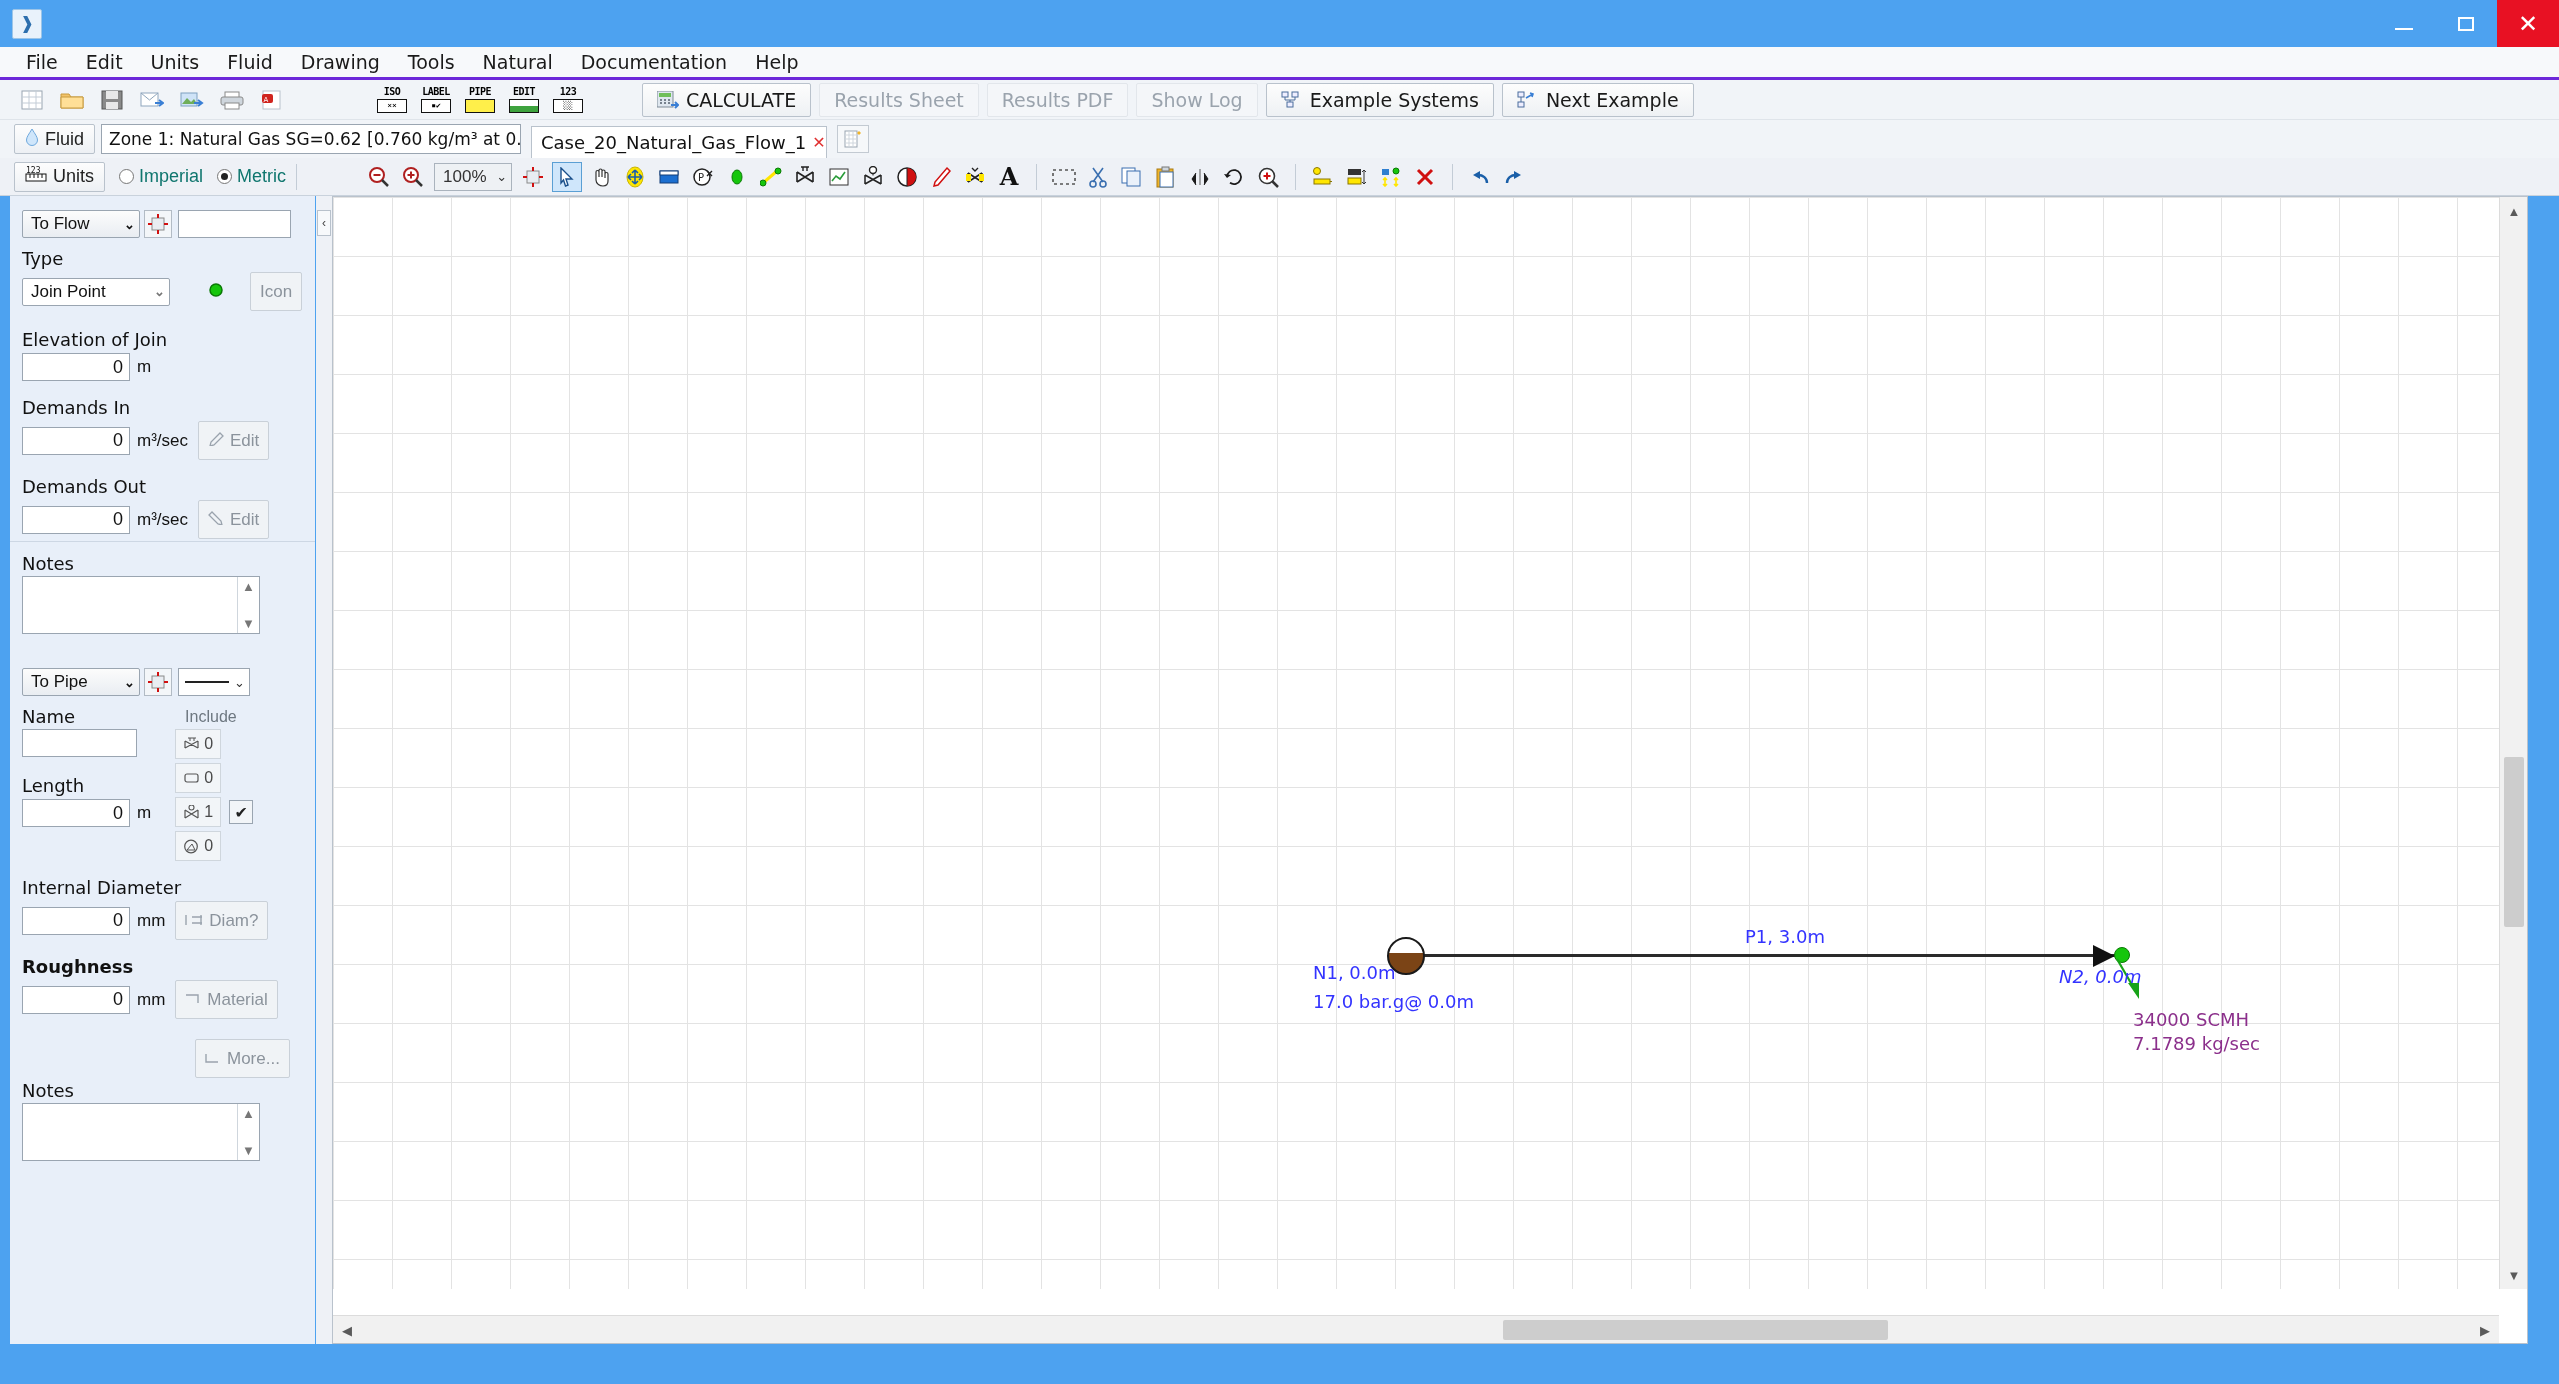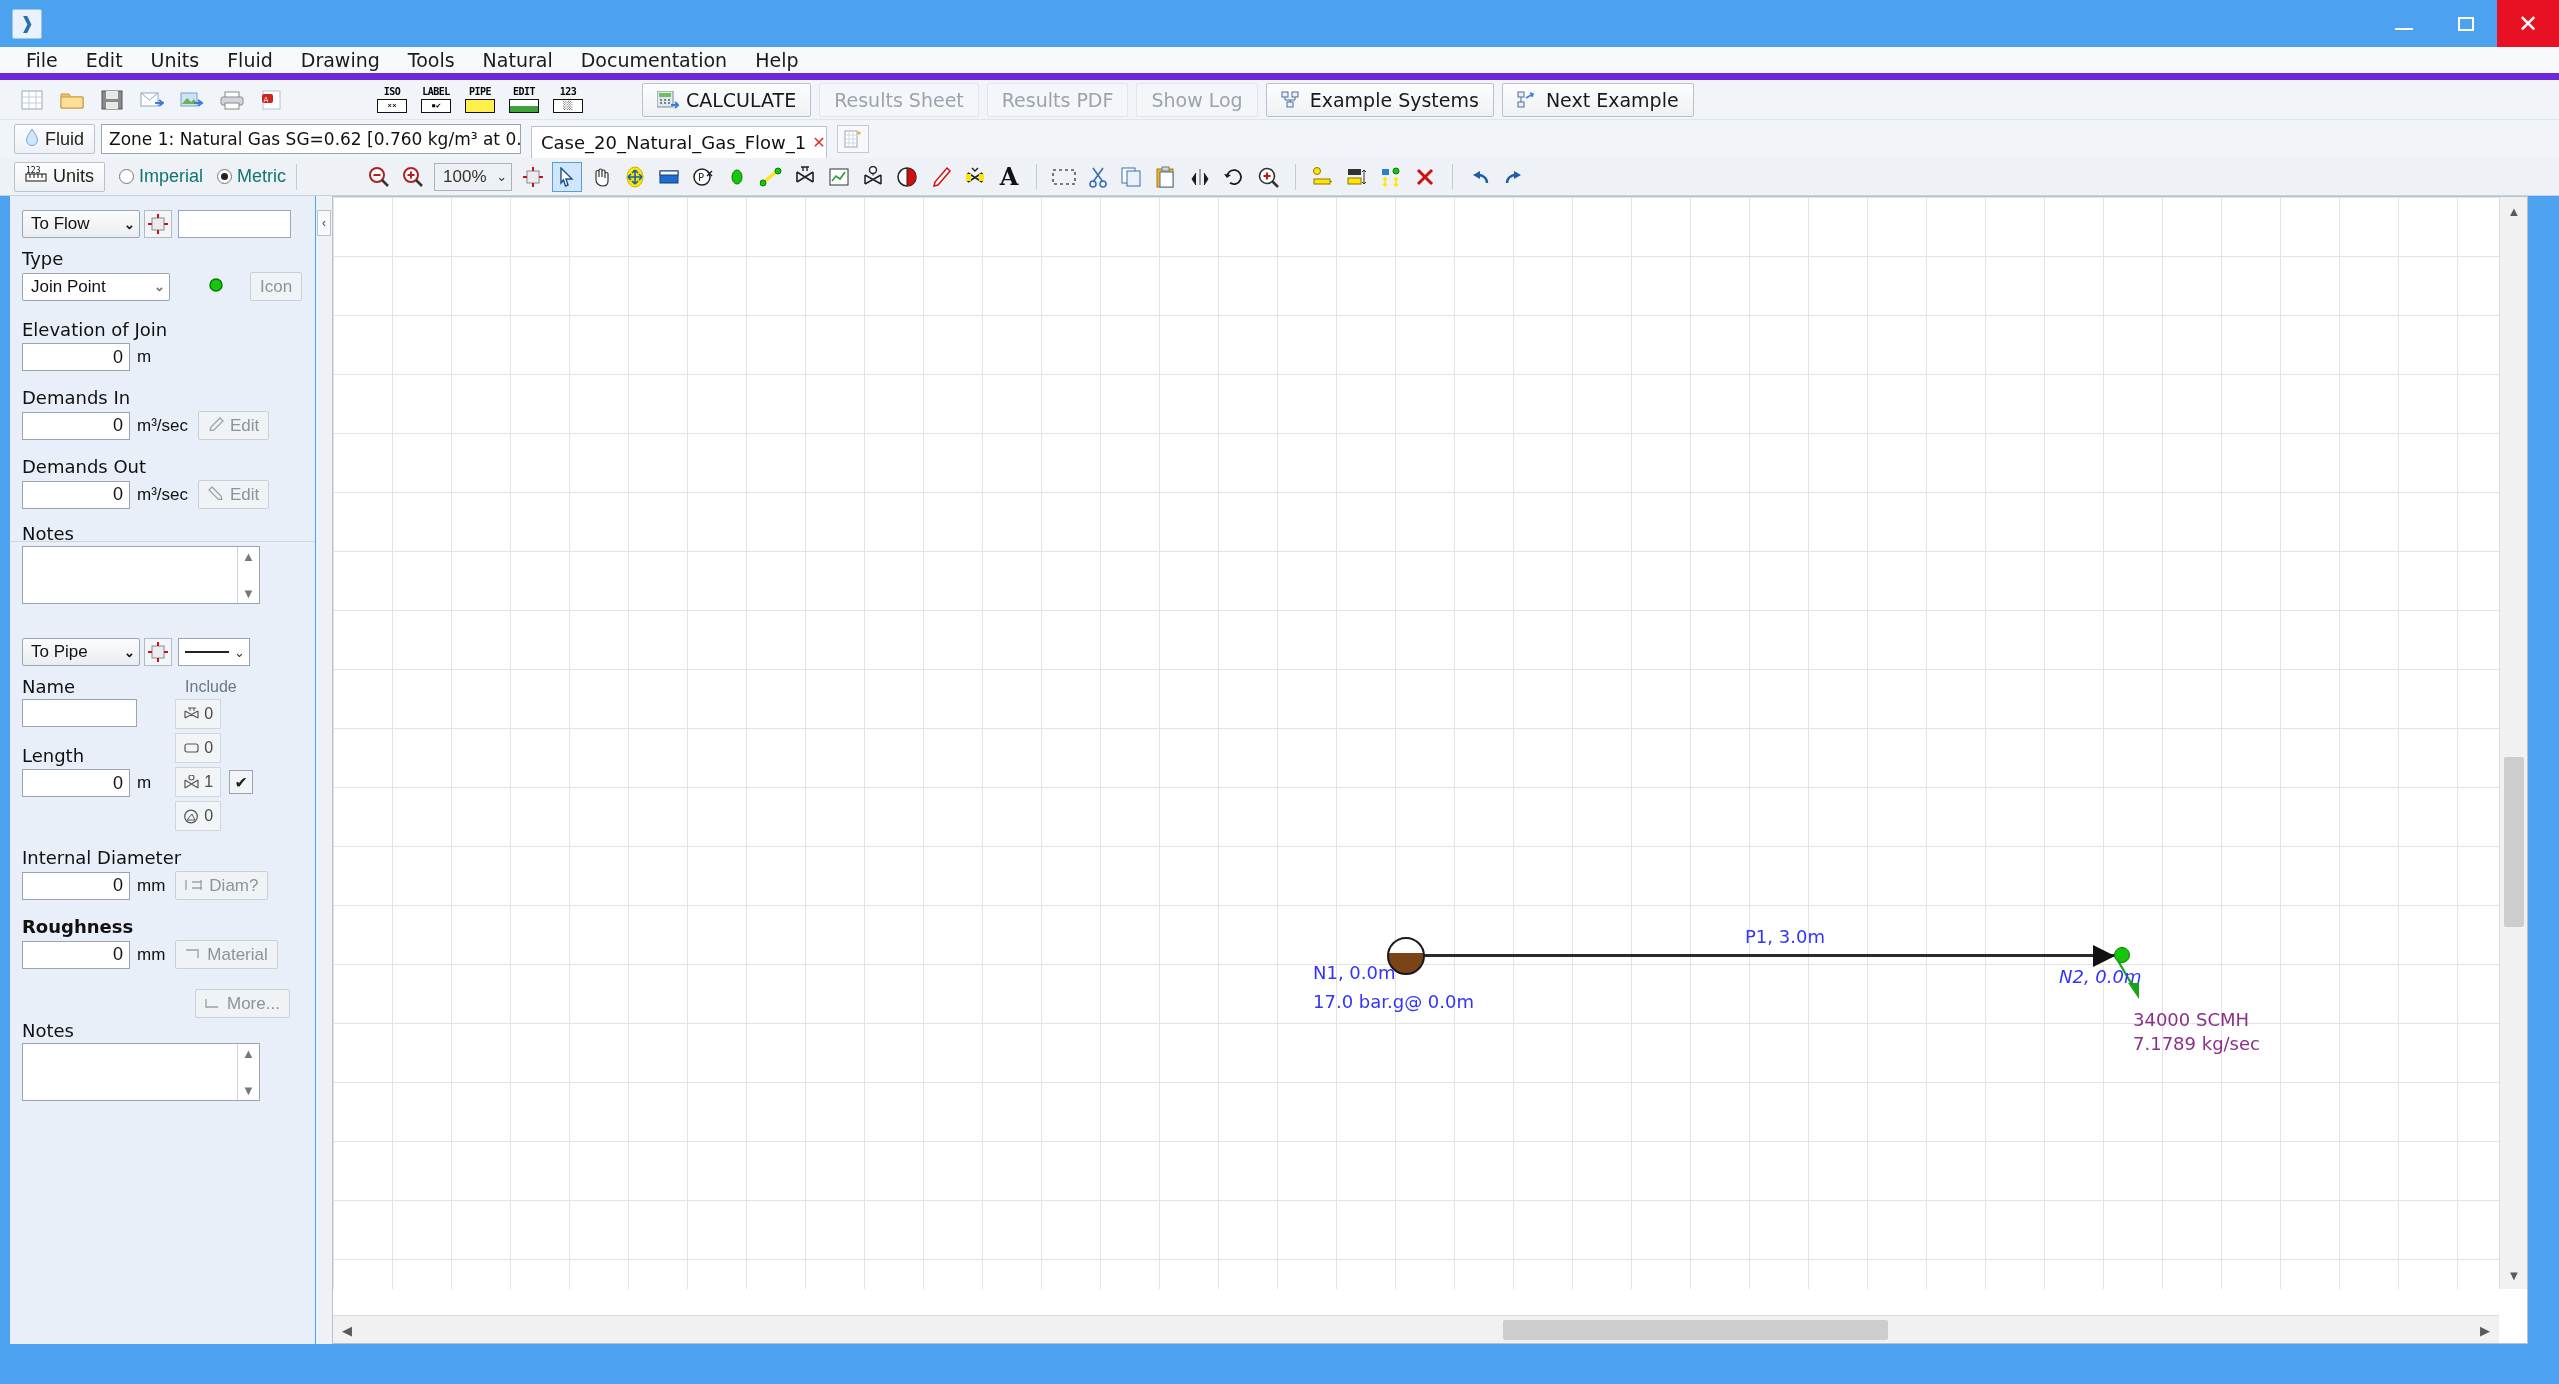--- a/index.html
+++ b/index.html
@@ -47,21 +47,21 @@
   }
   .win-btn.close { background: #e81123; font-size: 24px; }
   .win-btn .glyph-min { display:block; width: 18px; height: 2px; background:#fff; margin-top: 10px;}
   .win-btn .glyph-max { display:block; width: 16px; height: 14px; border: 2px solid #fff;}
 
   
   .menubar {
     position: absolute; left: 0; top: 47px; width: 2559px; height: 33px;
     background: #f7f9fb;
     display: flex; align-items: center;
-    border-bottom: 7px solid #6d28d9;
+    border-bottom: 3px solid #6d28d9;
   }
   .menu-item {
     padding: 3px 14px; font-size: 19px; color: #1a1a1a;
     font-family: "DejaVu Sans", sans-serif;
   }
   .menu-item:first-child { margin-left: 12px; }
 
   
   .toolbar1 {
     position: absolute; left: 0; top: 80px; width: 2559px; height: 40px;
@@ -194,21 +194,21 @@
     padding: 0 5px;
   }
   .lbl { font-size: 18px; color: #111; font-family:"DejaVu Sans", sans-serif; }
   .num-box {
     width: 108px; height: 28px; background:#fff; border: 1px solid #9aa5b1;
     display:flex; align-items:center; justify-content:flex-end;
     padding-right: 6px; font-size: 18px; color:#111;
   }
   .unit { font-size: 17px; color:#111; margin-left: 7px;}
   .gbtn {
-    height: 29px; padding: 0 9px; margin-left: 10px;
+    height: 39px; padding: 0 9px; margin-left: 10px;
     background: #f0f3f6; border: 1px solid #c9d0d8; border-radius: 2px;
     display:flex; align-items:center; gap:6px;
     font-size: 17px; color: #8b939c;
   }
   .notes-box {
     width: 238px; height: 58px; background: #fff; border: 1px solid #9aa5b1;
     display:flex;
   }
   .notes-spin {
     margin-left:auto; width: 22px; border-left: 1px solid #cfd6dd;

